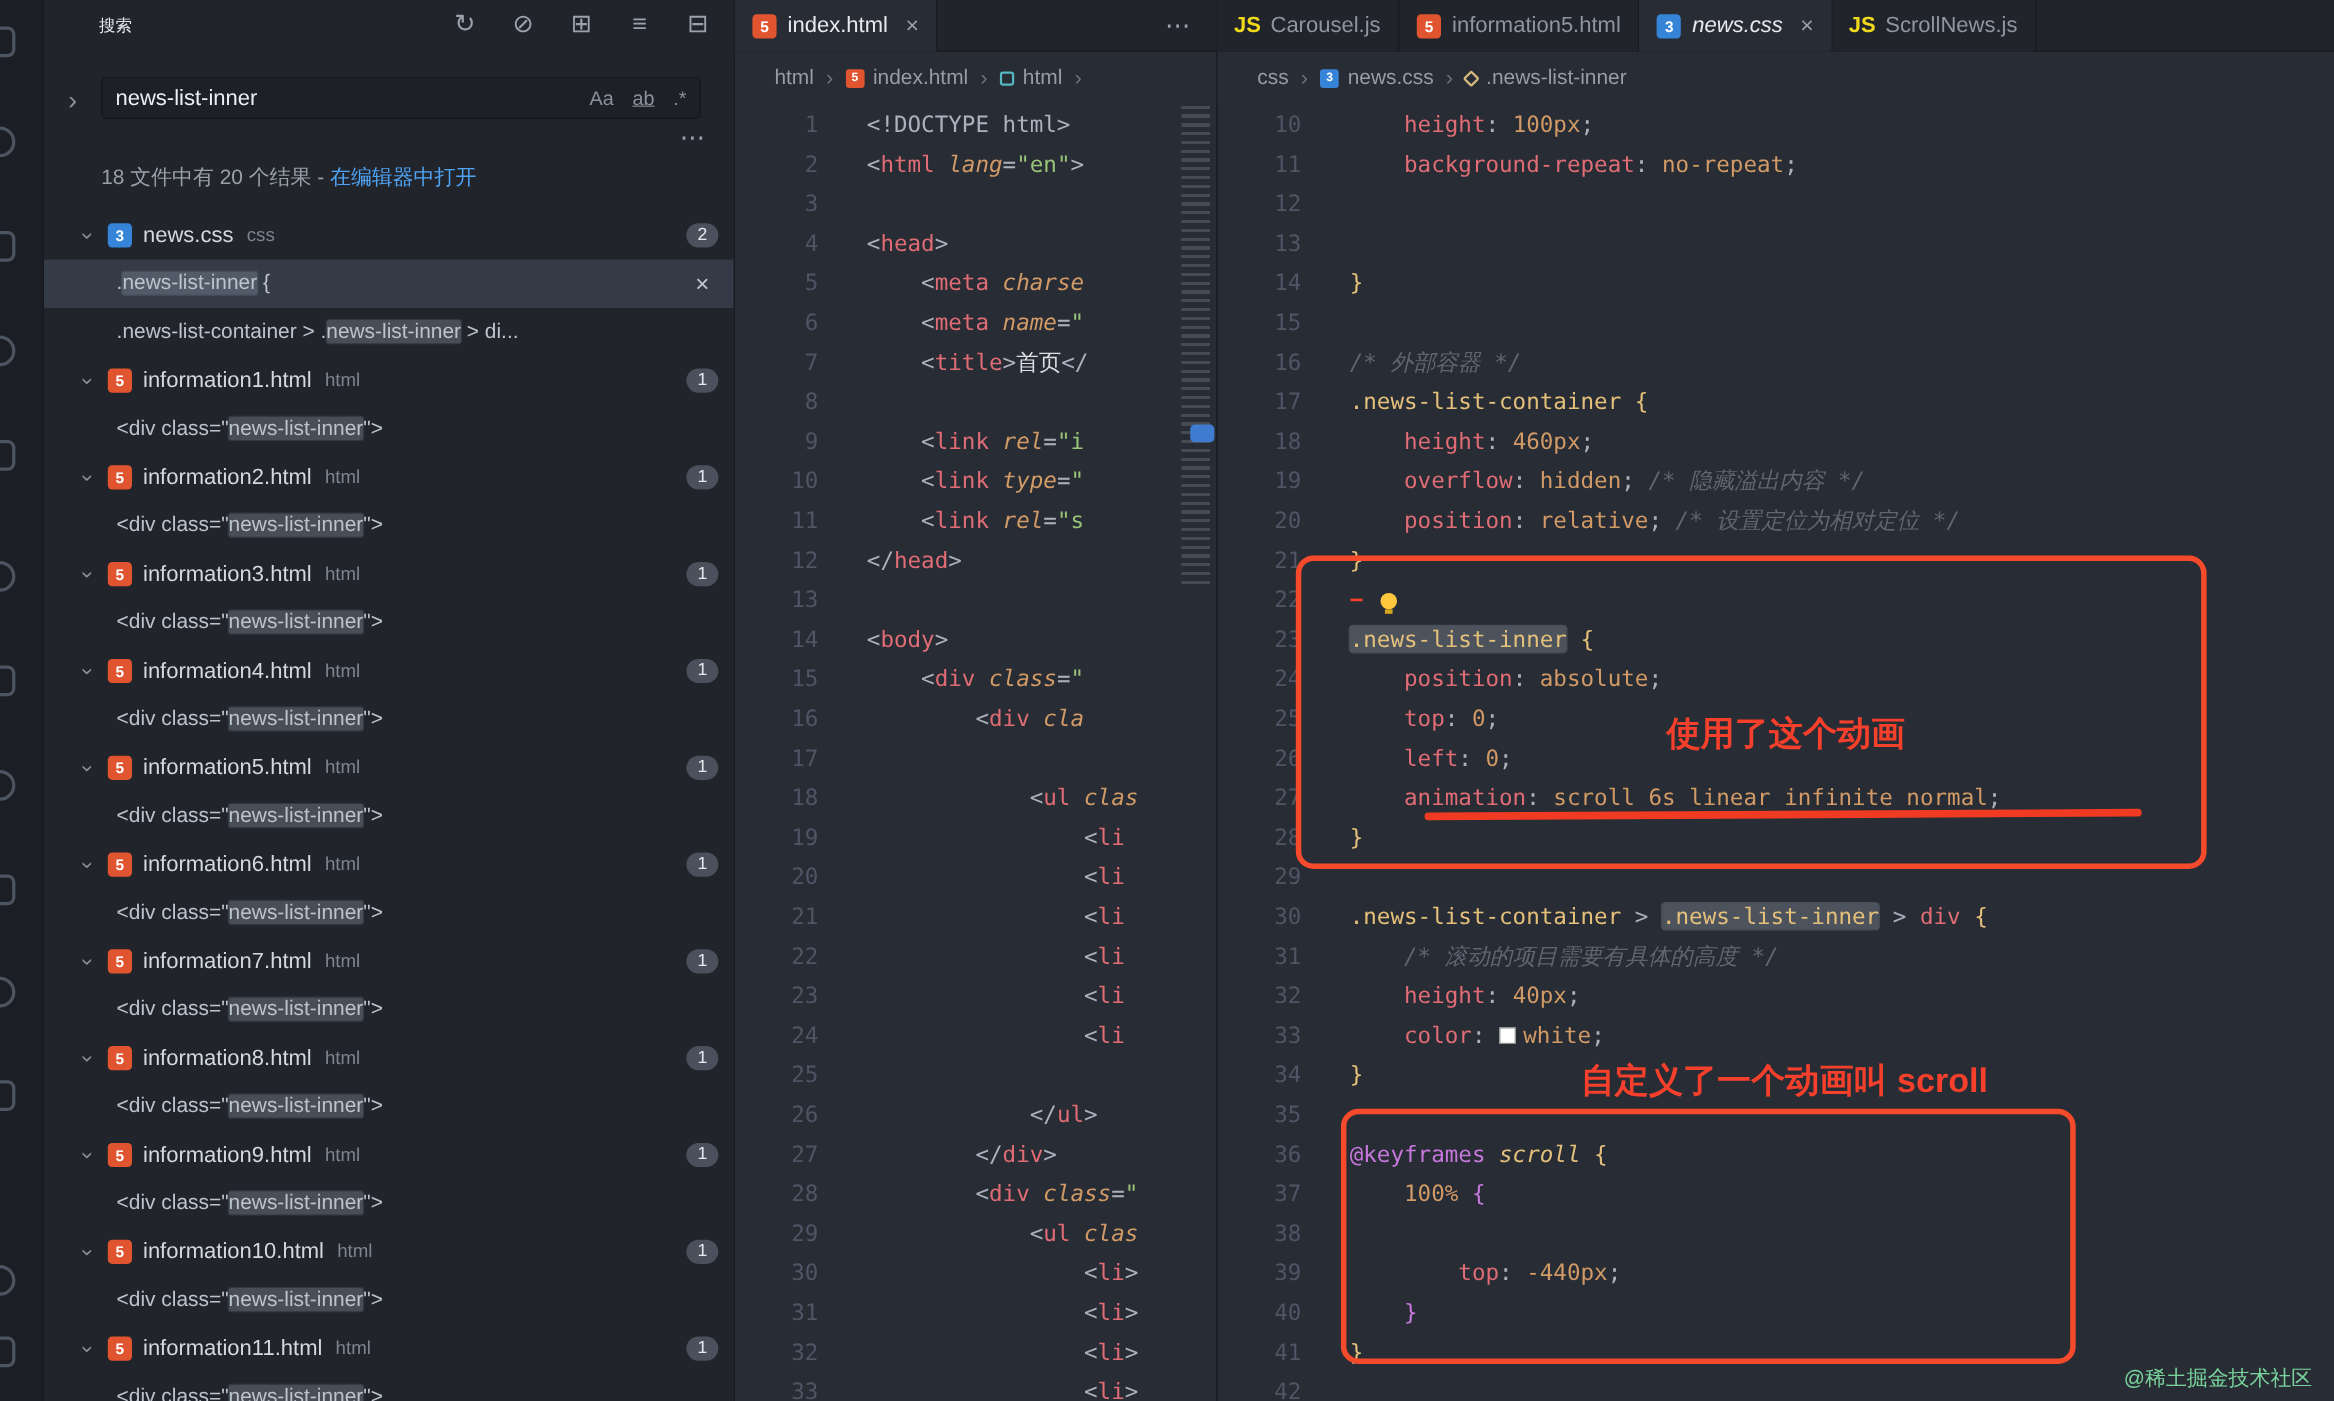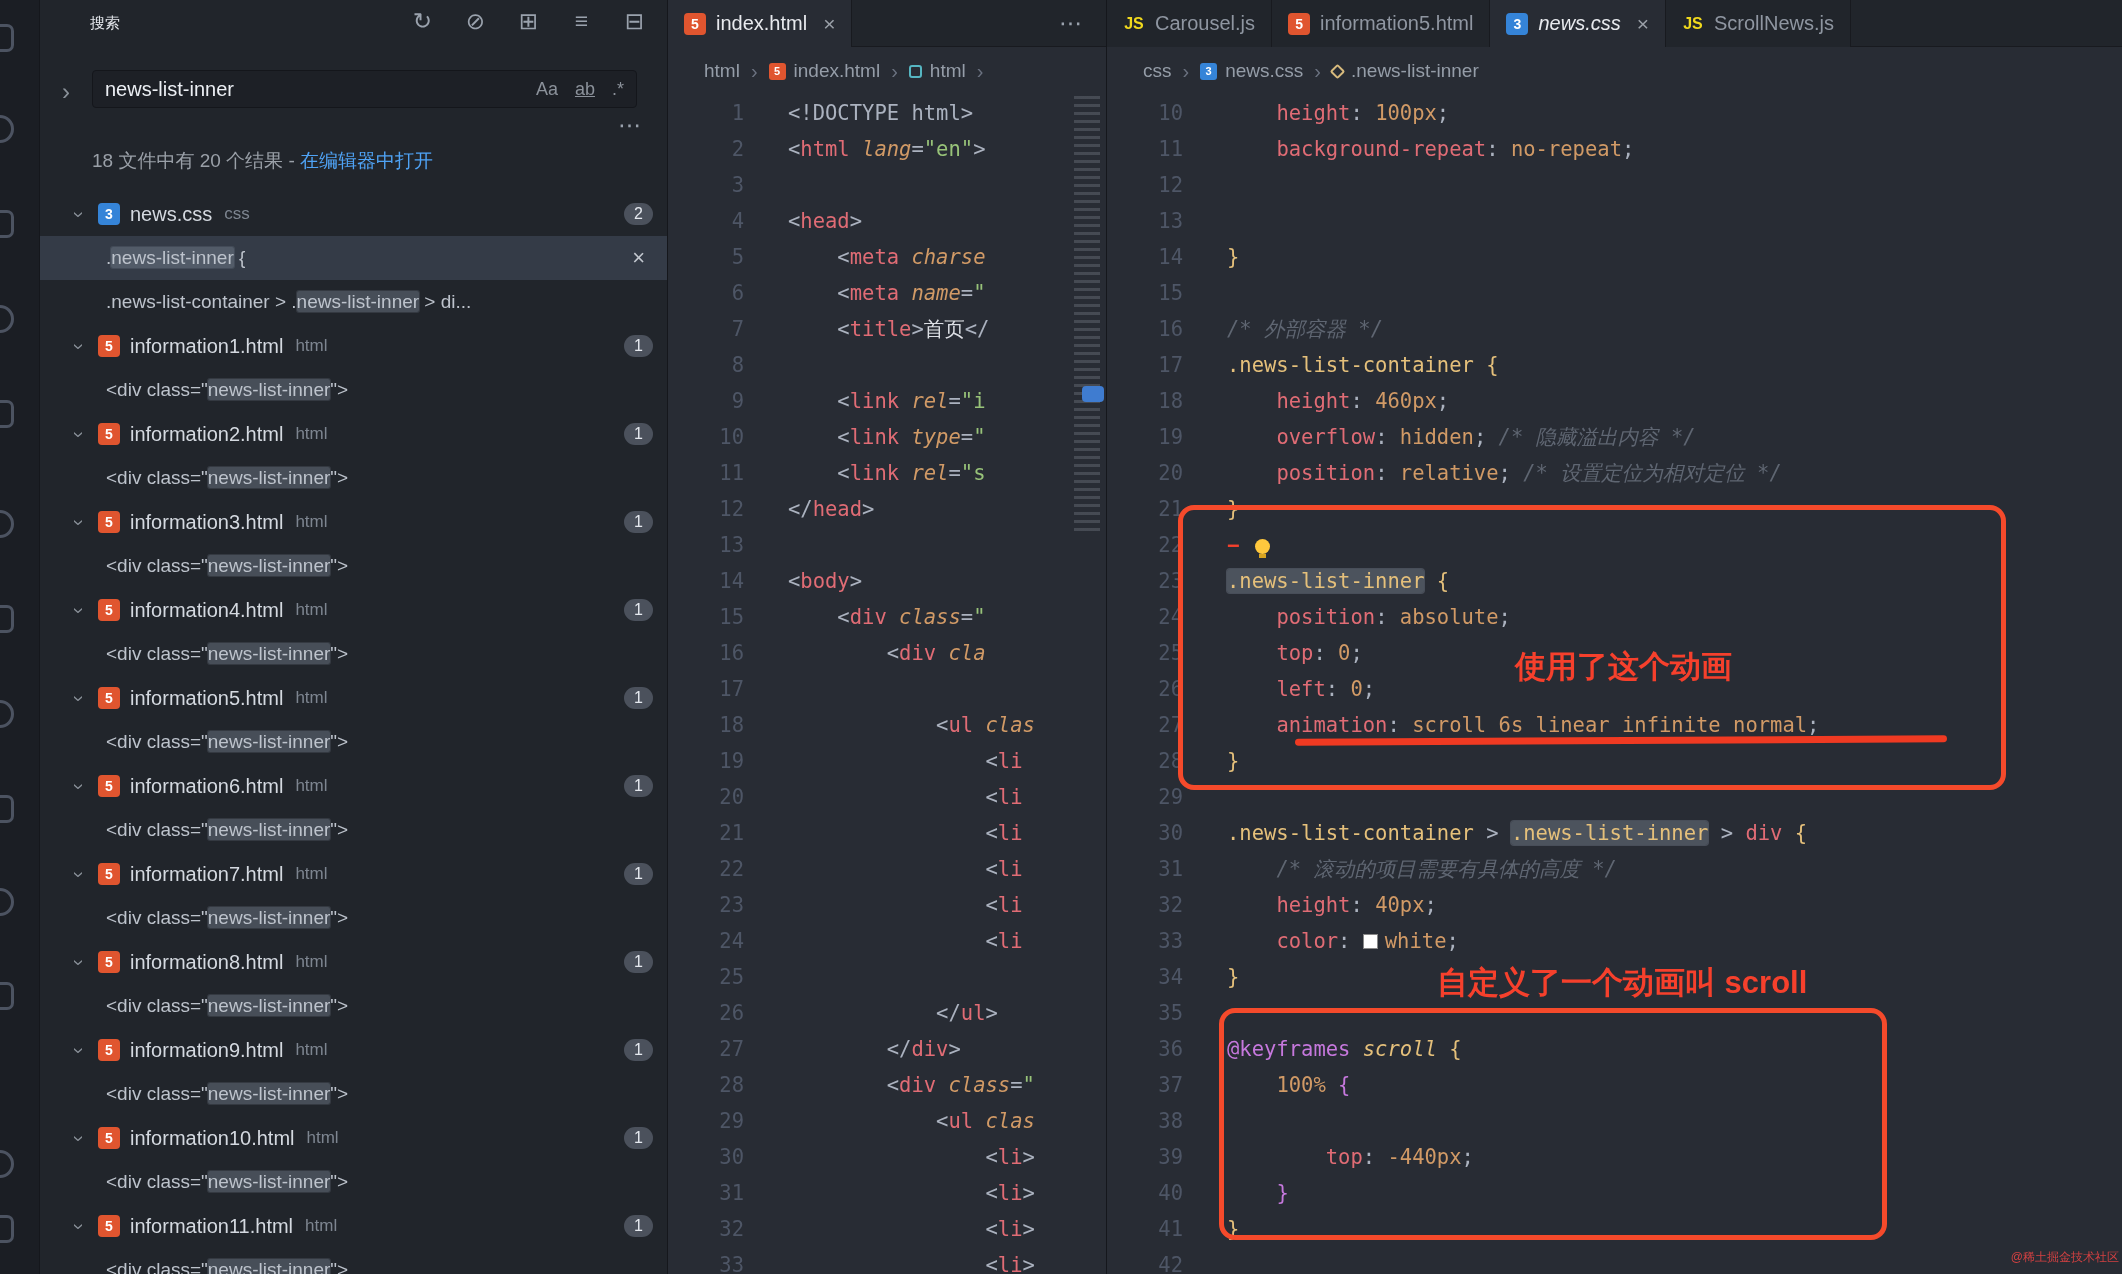--- a/index.html
+++ b/index.html
@@ -62,21 +62,21 @@
   .crumb{display:flex;align-items:center;gap:8px}
   .sep{color:#6b7280;font-size:20px}
   .sym-el{width:13px;height:13px;border:2px solid #56b6c2;border-radius:3px;flex:none}
   .sym-cls{width:11px;height:11px;border:2px solid #d7ba7d;transform:rotate(45deg);border-radius:2px;flex:none}
 
   .fico{width:22px;height:22px;border-radius:4px;font-weight:bold;font-size:14px;color:#fff;
         display:inline-flex;align-items:center;justify-content:center;flex:none;
         font-family:"Liberation Sans",sans-serif}
   .fico.html{background:#e0552f}
   .fico.css{background:#3584d8}
-  .fico.js{background:transparent;color:#f0d91d;font-size:16px}
+  .fico.js{background:transparent;color:#f0d91d;font-size:20px}
   .fico.sm{width:17px;height:17px;font-size:11px;border-radius:3px}
 
   .code{position:absolute;left:0;right:0;top:95px;bottom:0;overflow:hidden;
         font-family:"DejaVu Sans Mono",monospace;font-size:20.5px}
   .line{display:flex;height:36px;line-height:36px}
   .ln{width:76px;text-align:right;color:#4e5666;flex:none;font-family:"DejaVu Sans Mono",monospace}
   .lc{padding-left:44px;white-space:pre}
   
   .d{color:#abb2bf}
   .tag{color:#e06c75}
@@ -109,21 +109,21 @@
   
   .ann-box{position:absolute;border:5px solid #f54a2b;border-radius:16px;z-index:5;pointer-events:none}
   #ann-box1{left:71px;top:505px;width:828px;height:285px}
   #ann-box2{left:112px;top:1008px;width:668px;height:232px}
   .ann-underline{position:absolute;left:188px;top:737px;width:652px;height:7px;background:#f03a22;
                  border-radius:4px;transform:rotate(-.3deg);z-index:5}
   .ann-text{position:absolute;color:#f6402c;font-size:31px;font-weight:600;z-index:6;white-space:nowrap}
   #ann-t1{left:408px;top:646px}
   #ann-t2{left:330px;top:962px}
 
-  .watermark{position:absolute;right:3px;bottom:8px;font-size:12px;color:#ef4444;opacity:.85;z-index:7}
+  .watermark{position:absolute;right:20px;bottom:8px;font-size:19px;color:#86efac;opacity:.85;z-index:7}
 </style>
 </head>
 <body>
 
 <div id="activity-bar">
     <div class="act-ico sq" style="top: 24px;"></div>
     <div class="act-ico round" style="top: 115px;"></div>
     <div class="act-ico sq" style="top: 210px;"></div>
     <div class="act-ico round" style="top: 305px;"></div>
     <div class="act-ico sq" style="top: 400px;"></div>

